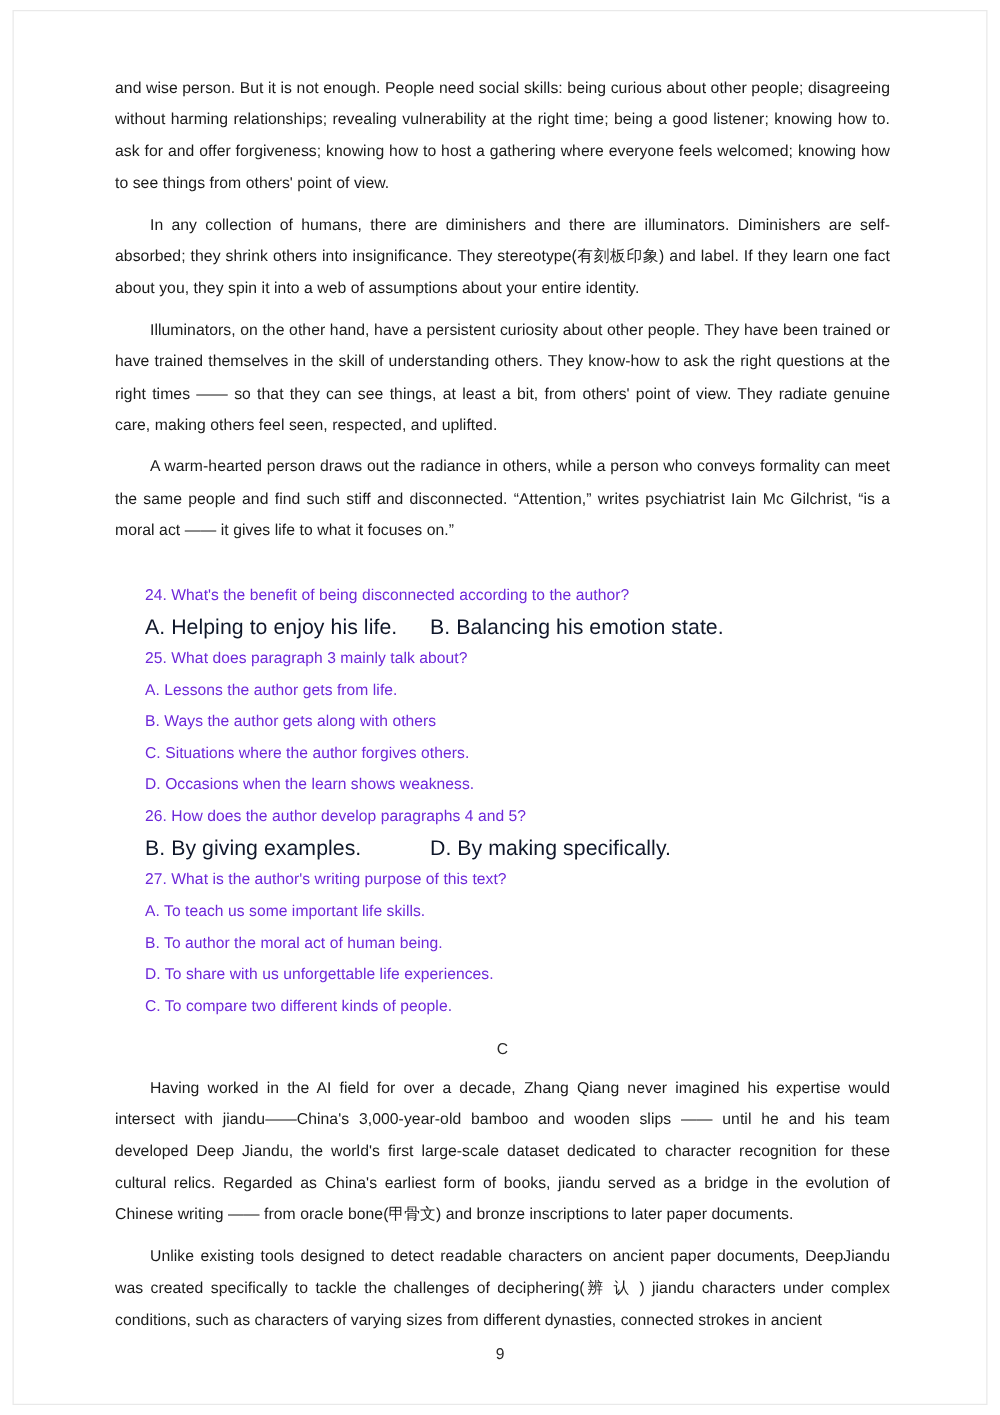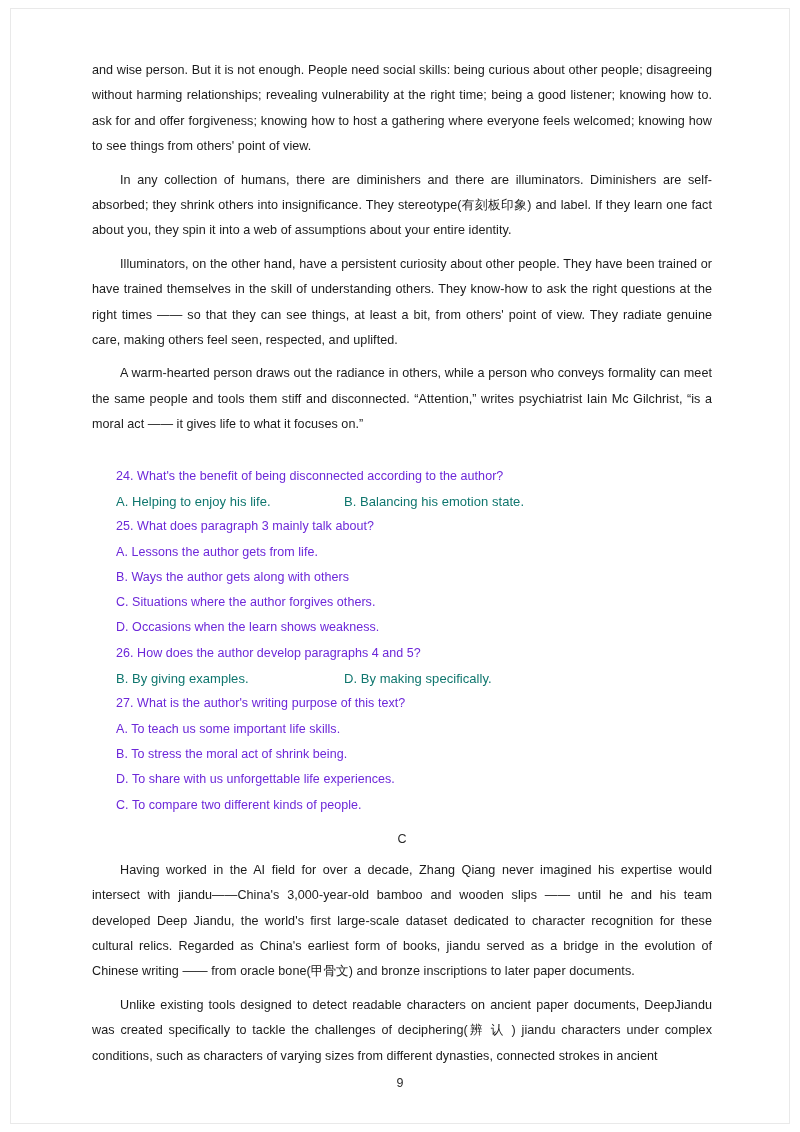--- a/index.html
+++ b/index.html
@@ -59,23 +59,23 @@
     padding-left: 24px;
   }
   .q-stem {
     font-size: 12.5px;
     line-height: 25.3px;
     color: #6d28d9;
     letter-spacing: 0.05px;
   }
   .opt-pair {
     display: block;
-    font-size: 13px;
+    font-size: 17px;
     line-height: 25.3px;
-    color: #0f766e;
+    color: #0f172a;
     letter-spacing: 0.05px;
   }
   .opt-pair .opt-a {
     display: inline-block;
     width: 228px;
     vertical-align: top;
   }
   .opt-pair .opt-b {
     display: inline-block;
     vertical-align: top;
@@ -109,21 +109,21 @@
 
   <div class="content">
 
     <div>
       <p class="body-par no-indent">and wise person. But it is not enough. People need social skills: being curious about other people; disagreeing without harming relationships; revealing vulnerability at the right time; being a good listener; knowing how to. ask for and offer forgiveness; knowing how to host a gathering where everyone feels welcomed; knowing how to see things from others' point of view.</p>
       <div class="par-gap"></div>
       <p class="body-par">In any collection of humans, there are diminishers and there are illuminators. Diminishers are self-absorbed; they shrink others into insignificance. They stereotype(有刻板印象) and label. If they learn one fact about you, they spin it into a web of assumptions about your entire identity.</p>
       <div class="par-gap"></div>
       <p class="body-par">Illuminators, on the other hand, have a persistent curiosity about other people. They have been trained or have trained themselves in the skill of understanding others. They know-how to ask the right questions at the right times —— so that they can see things, at least a bit, from others' point of view. They radiate genuine care, making others feel seen, respected, and uplifted.</p>
       <div class="par-gap"></div>
-      <p class="body-par">A warm-hearted person draws out the radiance in others, while a person who conveys formality can meet the same people and tools them stiff and disconnected. “Attention,” writes psychiatrist Iain Mc Gilchrist, “is a moral act —— it gives life to what it focuses on.”</p>
+      <p class="body-par">A warm-hearted person draws out the radiance in others, while a person who conveys formality can meet the same people and find such stiff and disconnected. “Attention,” writes psychiatrist Iain Mc Gilchrist, “is a moral act —— it gives life to what it focuses on.”</p>
     </div>
 
     <div class="questions">
 
       <div>
         <div class="q-stem">24. What's the benefit of being disconnected according to the author?</div>
         <div class="opt-pair">
           <span class="opt-a">A. Helping to enjoy his life.</span><span class="opt-b">B. Balancing his emotion state.</span>
         </div>
       </div>
@@ -139,21 +139,21 @@
       <div>
         <div class="q-stem">26. How does the author develop paragraphs 4 and 5?</div>
         <div class="opt-pair">
           <span class="opt-a">B. By giving examples.</span><span class="opt-b">D. By making specifically.</span>
         </div>
       </div>
 
       <div>
         <div class="q-stem">27. What is the author's writing purpose of this text?</div>
         <div class="q-stem">A. To teach us some important life skills.</div>
-        <div class="q-stem">B. To stress the moral act of shrink being.</div>
+        <div class="q-stem">B. To author the moral act of human being.</div>
         <div class="q-stem">D. To share with us unforgettable life experiences.</div>
         <div class="q-stem">C. To compare two different kinds of people.</div>
       </div>
 
     </div>
 
     <div class="section-letter">C</div>
 
     <div class="passage-block">
       <p class="body-par">Having worked in the AI field for over a decade, Zhang Qiang never imagined his expertise would intersect with jiandu——China's 3,000-year-old bamboo and wooden slips —— until he and his team developed Deep Jiandu, the world's first large-scale dataset dedicated to character recognition for these cultural relics. Regarded as China's earliest form of books, jiandu served as a bridge in the evolution of Chinese writing —— from oracle bone(甲骨文) and bronze inscriptions to later paper documents.</p>

